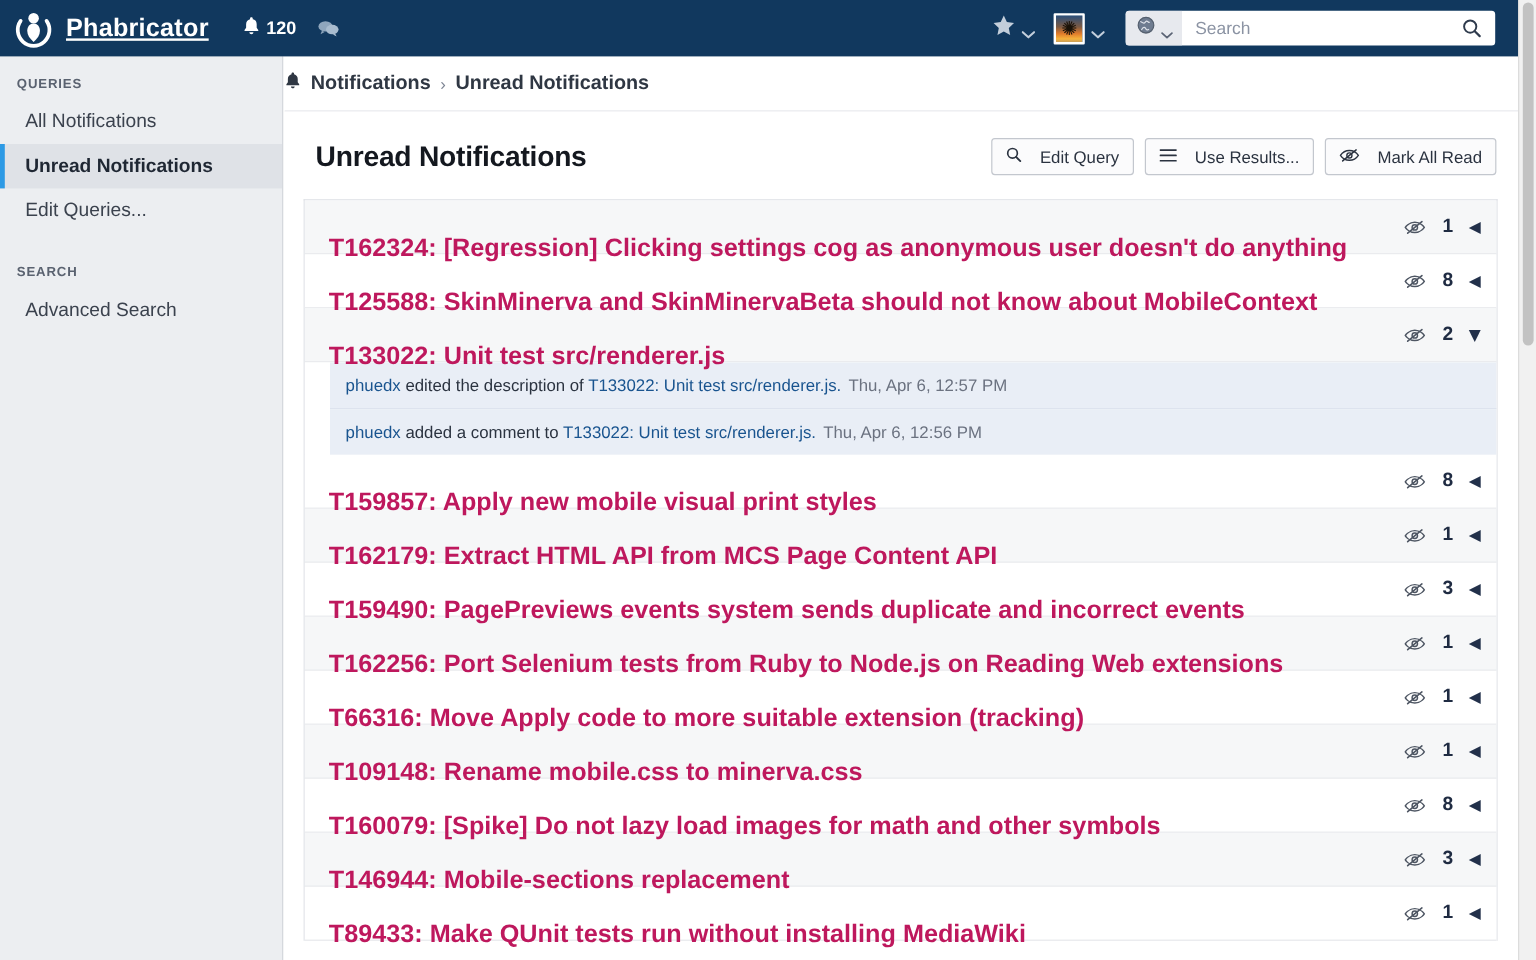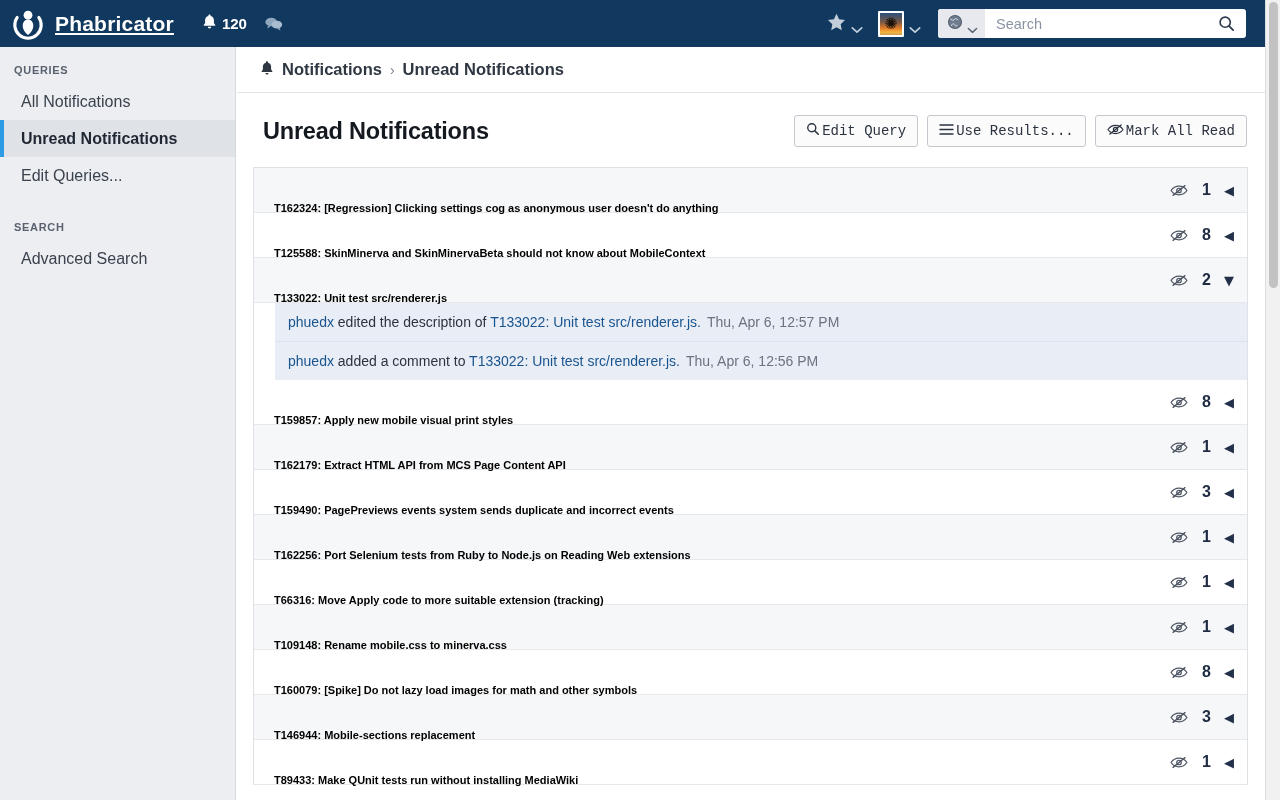--- a/index.html
+++ b/index.html
@@ -101,62 +101,62 @@
   }
 
   
   #main {
     position: absolute; top: 47px; left: 237px;
     width: 1028px; height: 753px;
     background: #fff; overflow: hidden;
   }
   #crumbbar {
     height: 46px; display: flex; align-items: center;
-    padding-left: 23px; border-bottom: 1px solid #e3e5e9;
+    padding-left: 0; border-bottom: 1px solid #e3e5e9;
     background: #fff; gap: 8px;
   }
   .crumb { font-size: 16.5px; color: #2f3743; font-weight: bold; cursor: pointer; }
   .crumb.current { cursor: default; }
   .crumb-sep { color: #7d8493; font-size: 14px; font-weight: normal; }
 
   #pagehead {
     display: flex; align-items: center;
     padding: 22px 18px 20px 26px;
     background: #fff;
   }
   #page-title {
     font-size: 23.5px; font-weight: bold; color: #14181f;
     letter-spacing: -.2px;
   }
   #actions { margin-left: auto; display: flex; gap: 9px; }
   .act-btn {
-    display: flex; align-items: center; gap: 2px;
+    display: flex; align-items: center; gap: 15px;
     background: #fbfbfc; border: 1px solid #c3c7ce;
     border-radius: 3px; padding: 6px 11px;
     font-size: 14px; color: #2b3340; cursor: pointer;
-    font-family: Liberation Mono, monospace;
+    font-family: Liberation Sans, sans-serif;
     white-space: nowrap;
   }
 
   
   #list {
     margin: 0 17px 0 16px;
     border: 1px solid #dfe1e6;
     border-bottom: 0;
     background: #fff;
   }
   .notif {
     display: flex; align-items: center;
     height: 45px; padding: 0 13px 0 20px;
     border-bottom: 1px solid #e6e8ec;
     background: #fff;
   }
   .notif.alt { background: #f6f7f8; }
   .notif-title {
-    font-size: 11px; font-weight: bold; color: #000000;
+    font-size: 21px; font-weight: bold; color: #be185d;
     cursor: pointer; white-space: nowrap;
     overflow: hidden; text-overflow: ellipsis; margin-top: 36px;
   }
   .notif-right {
     margin-left: auto; display: flex; align-items: center; gap: 13px;
   }
   .eye-btn { cursor: pointer; display: flex; align-items: center; }
   .notif-count {
     font-size: 16px; font-weight: bold; color: #1f2b42;
     min-width: 10px; text-align: right;

